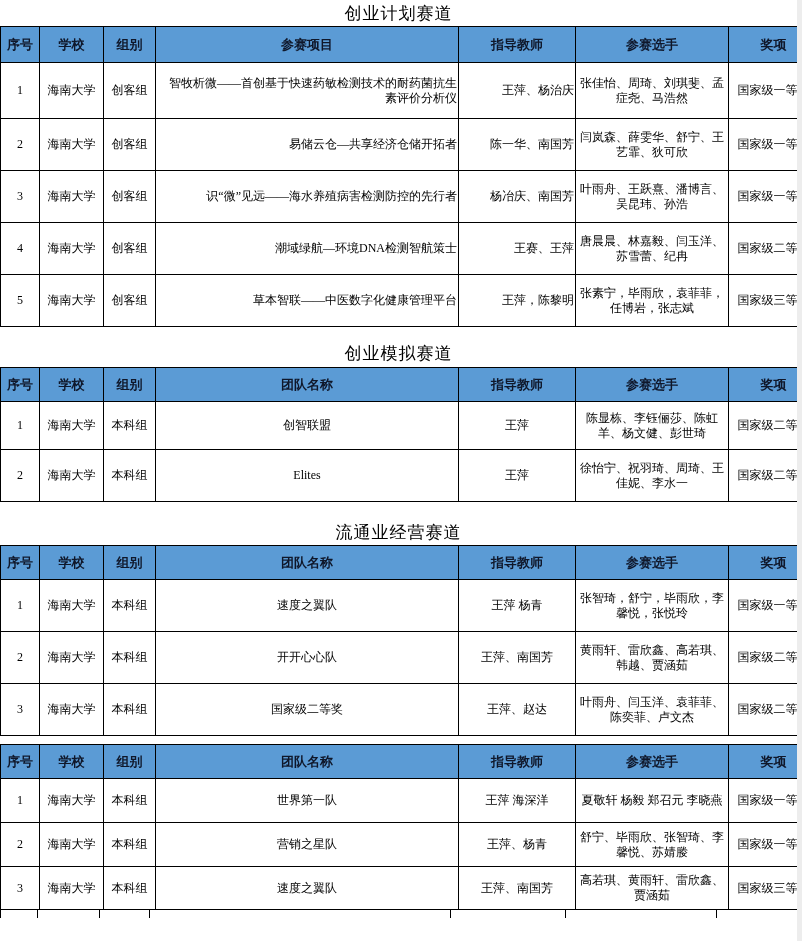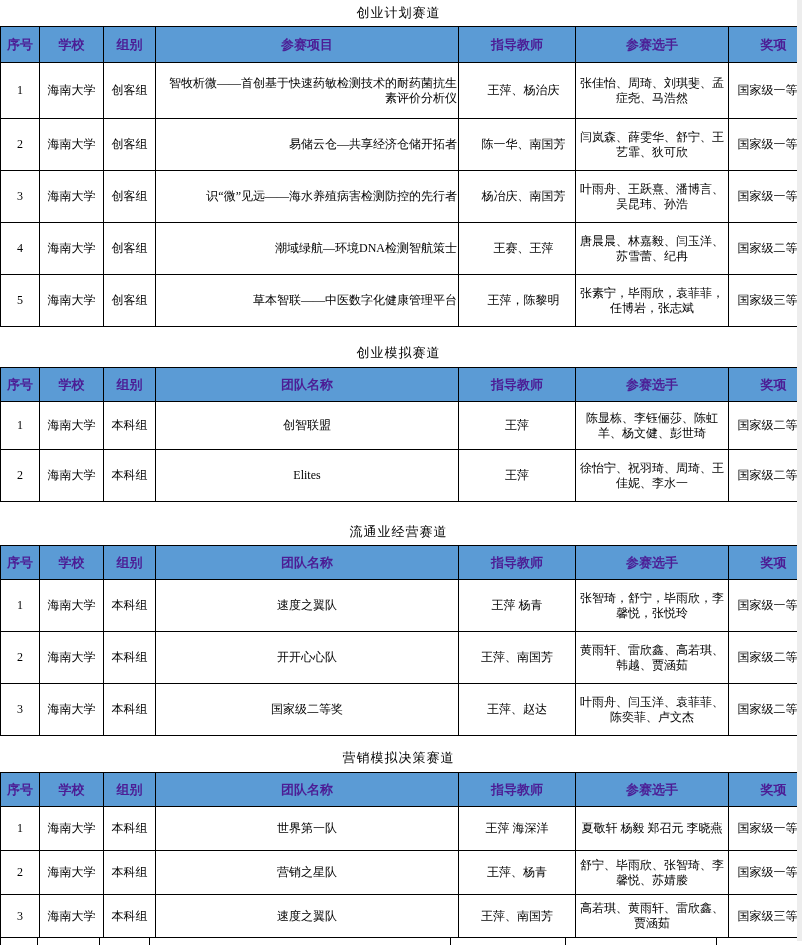--- a/index.html
+++ b/index.html
@@ -1,32 +1,32 @@
 <!DOCTYPE html>
 <html><head>
 <meta charset="utf-8">
 <style>
   html,body{margin:0;padding:0;background:#ffffff;}
   body{width:802px;font-family:"Liberation Serif","DejaVu Serif",serif;color:#000;}
   #sheet{position:relative;width:802px;height:945px;background:#fff;overflow:hidden;}
   #gutter{position:absolute;top:0;right:0;width:5px;height:941px;background:#ededed;}
   section.track{width:797px;}
-  .title{display:flex;align-items:center;justify-content:center;font-size:13px;letter-spacing:1px;border-radius:13px;}
+  .title{display:flex;align-items:center;justify-content:center;font-size:17px;letter-spacing:1px;border-radius:13px;}
   table.grid{border-collapse:collapse;table-layout:fixed;width:797px;}
   table.grid th,table.grid td{border:1px solid #000;overflow:hidden;vertical-align:middle;padding:0 1px;}
-  table.grid thead th{background:#5b9bd5;color:#4c1d95;font-weight:bold;font-size:13px;text-align:center;}
+  table.grid thead th{background:#5b9bd5;color:#0f172a;font-weight:bold;font-size:13px;text-align:center;}
   table.grid td{font-size:12px;line-height:15px;text-align:center;word-break:break-all;}
   .c0{width:36px}.c1{width:61px}.c2{width:49px}.c3{width:300px}.c4{width:114px}.c5{width:150px}.c6{width:87px}
   
   .s0 .title{height:26px}
   .s0 thead tr{height:36px}
   .s0 tbody tr{height:52px}
   .s0 tbody tr.r0{height:56px}
   .s0 td.c3{text-align:right;padding-left:3px}
-  .s0 td.c4{text-align:center;padding-left:14px}
+  .s0 td.c4{text-align:right;padding-left:14px}
   .s1{margin-top:12px}
   .s1 .title{height:28px}
   .s1 thead tr{height:34px}
   .s1 tbody tr{height:52px}
   .s1 tbody tr.r0{height:48px}
   .s2{margin-top:17px}
   .s2 .title{height:26px}
   .s2 thead tr{height:34px}
   .s2 tbody tr{height:52px}
   .s3{margin-top:8px}
@@ -184,21 +184,20 @@
               <td class="c3">国家级二等奖</td>
               <td class="c4">王萍、赵达</td>
               <td class="c5">叶雨舟、闫玉洋、袁菲菲、陈奕菲、卢文杰</td>
               <td class="c6">国家级二等奖</td>
             </tr>
           </tbody>
     </table>
   </section>
 
   <section class="track s3">
-    <div class="title">营销模拟决策赛道</div>
     <table class="grid">
       <thead>
         <tr>
               <th class="c0">序号</th>
               <th class="c1">学校</th>
               <th class="c2">组别</th>
               <th class="c3">团队名称</th>
               <th class="c4">指导教师</th>
               <th class="c5">参赛选手</th>
               <th class="c6">奖项</th>

